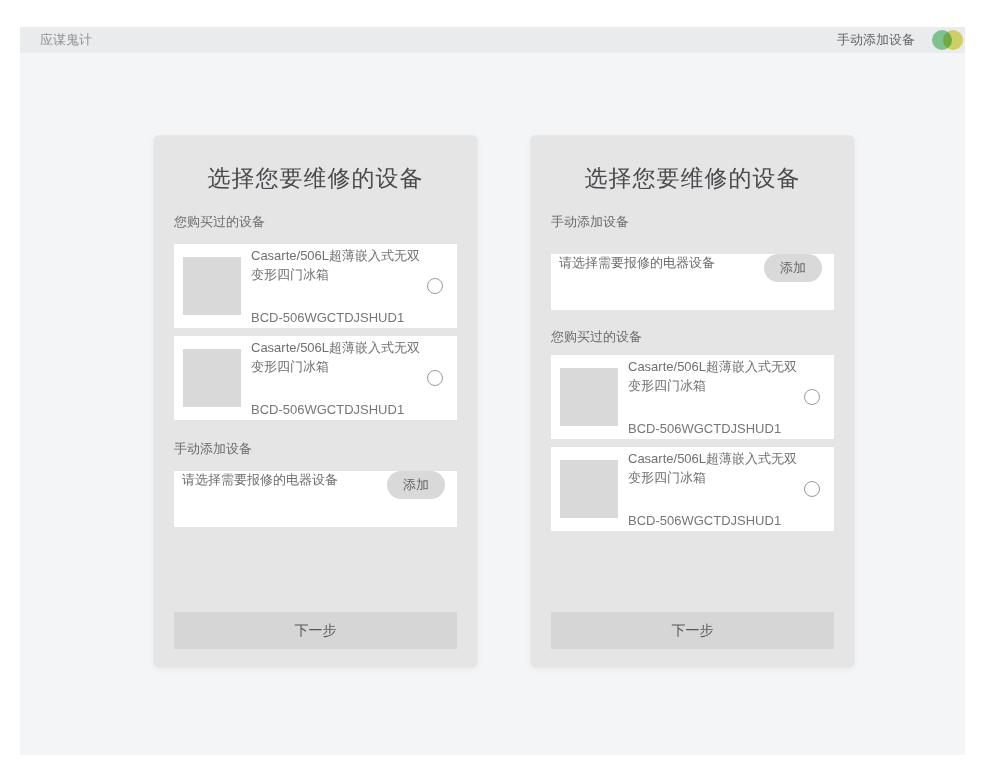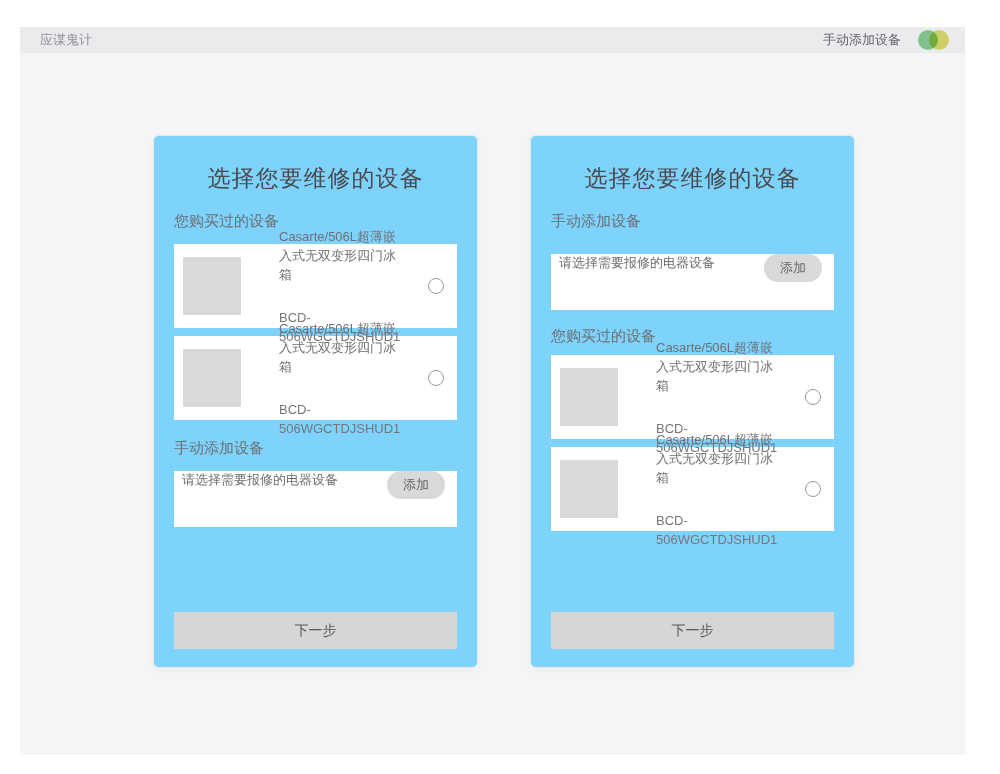--- a/index.html
+++ b/index.html
@@ -3,55 +3,55 @@
 <meta charset="utf-8">
 <style>
   * { margin:0; padding:0; box-sizing:border-box; }
   html,body { width:1000px; height:774px; background:#ffffff; }
   body { font-family:"Liberation Sans","DejaVu Sans",sans-serif; position:relative; overflow:hidden; }
 
   
   .header-bar {
     position:absolute; left:20px; top:27px; width:945px; height:26px;
     background:#eaebed; display:flex; align-items:center;
-    padding:0 16px 0 20px; font-size:13px;
+    padding:0 2px 0 20px; font-size:13px;
   }
   .app-title { color:#909094; }
   .header-right { margin-left:auto; display:flex; align-items:center; }
   .mode-label { color:#66666b; margin-right:17px; }
   .dot { width:20px; height:20px; border-radius:50%; display:inline-block; }
   .dot-yellow { margin-left:-9px; mix-blend-mode:multiply; }
 
   
   .panel {
     position:absolute; left:20px; top:53px; width:945px; height:702px;
     background:#f4f5f7;
   }
 
   
   .card {
     position:absolute; top:135px; width:325px; height:533px;
-    background:#7dd3fc; border:1px solid #e9e9ec; border-radius:6px;
+    background:#e5e5e5; border:1px solid #e9e9ec; border-radius:6px;
     box-shadow:0 2px 6px rgba(0,0,0,0.04);
     padding:0 20px;
   }
   .card-left  { left:153px; }
   .card-right { left:530px; }
 
   .card-title {
     margin-top:27px; text-align:center; font-size:23px; font-weight:400;
     line-height:30px; color:#4a4a4e; letter-spacing:1px;
   }
-  .section-label { font-size:15px; color:#6e6e72; line-height:17px;font-family:Liberation Serif, serif; }
+  .section-label { font-size:13px; color:#6e6e72; line-height:17px; }
   .mt20 { margin-top:20px; } .mt18 { margin-top:18px; } .mt14 { margin-top:14px; }
   .mt10 { margin-top:10px; } .mt8 { margin-top:8px; } .mt24 { margin-top:24px; }
 
   .device-row {
     height:84px; background:#ffffff; display:flex; align-items:center;
-    padding:0 14px 0 9px; cursor:pointer;gap:28px;
+    padding:0 14px 0 9px; cursor:pointer;
   }
   .thumb { width:58px; height:58px; background:#d9d9d9; flex:none; }
   .device-text { margin-left:10px; width:186px; font-size:13px; line-height:19px; }
   .device-name { color:#6f6f74; overflow-wrap:break-word; line-break:anywhere; }
   .device-model { color:#76767b; margin-top:24px; }
   .radio {
     margin-left:auto; width:16px; height:16px; border:1px solid #9b9b9e;
     border-radius:50%; background:#ffffff; flex:none; cursor:pointer;
   }
 

